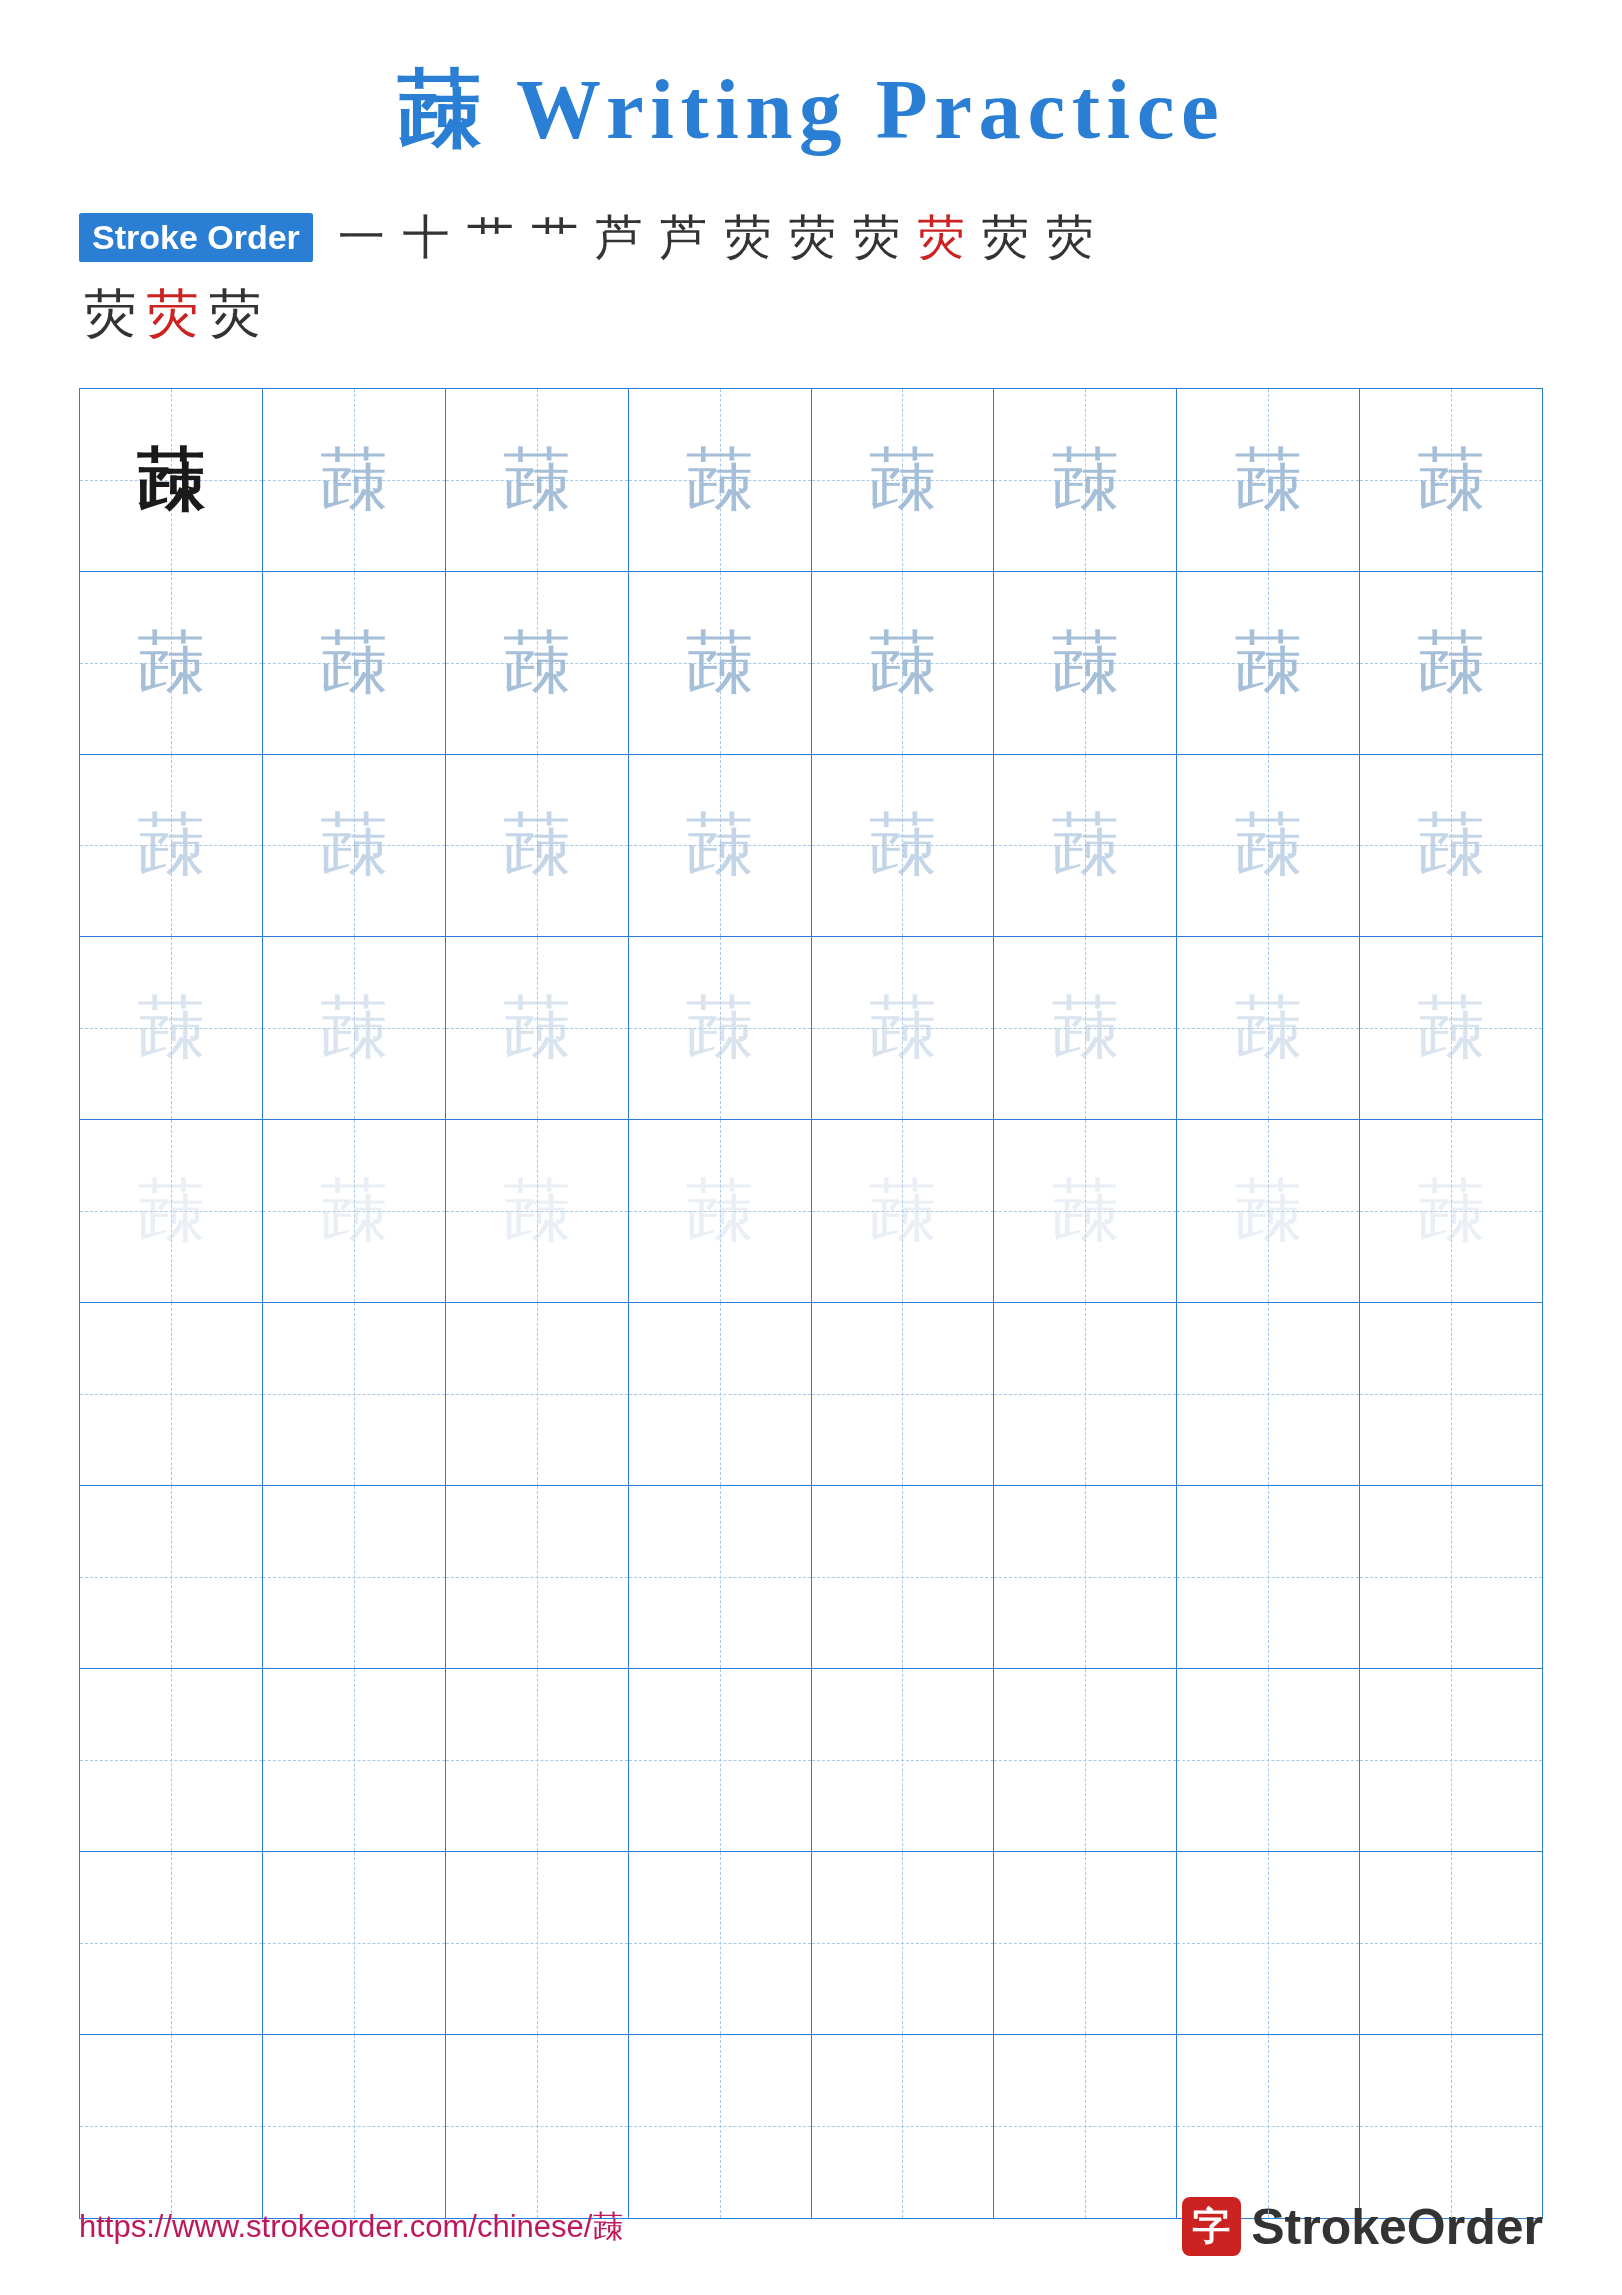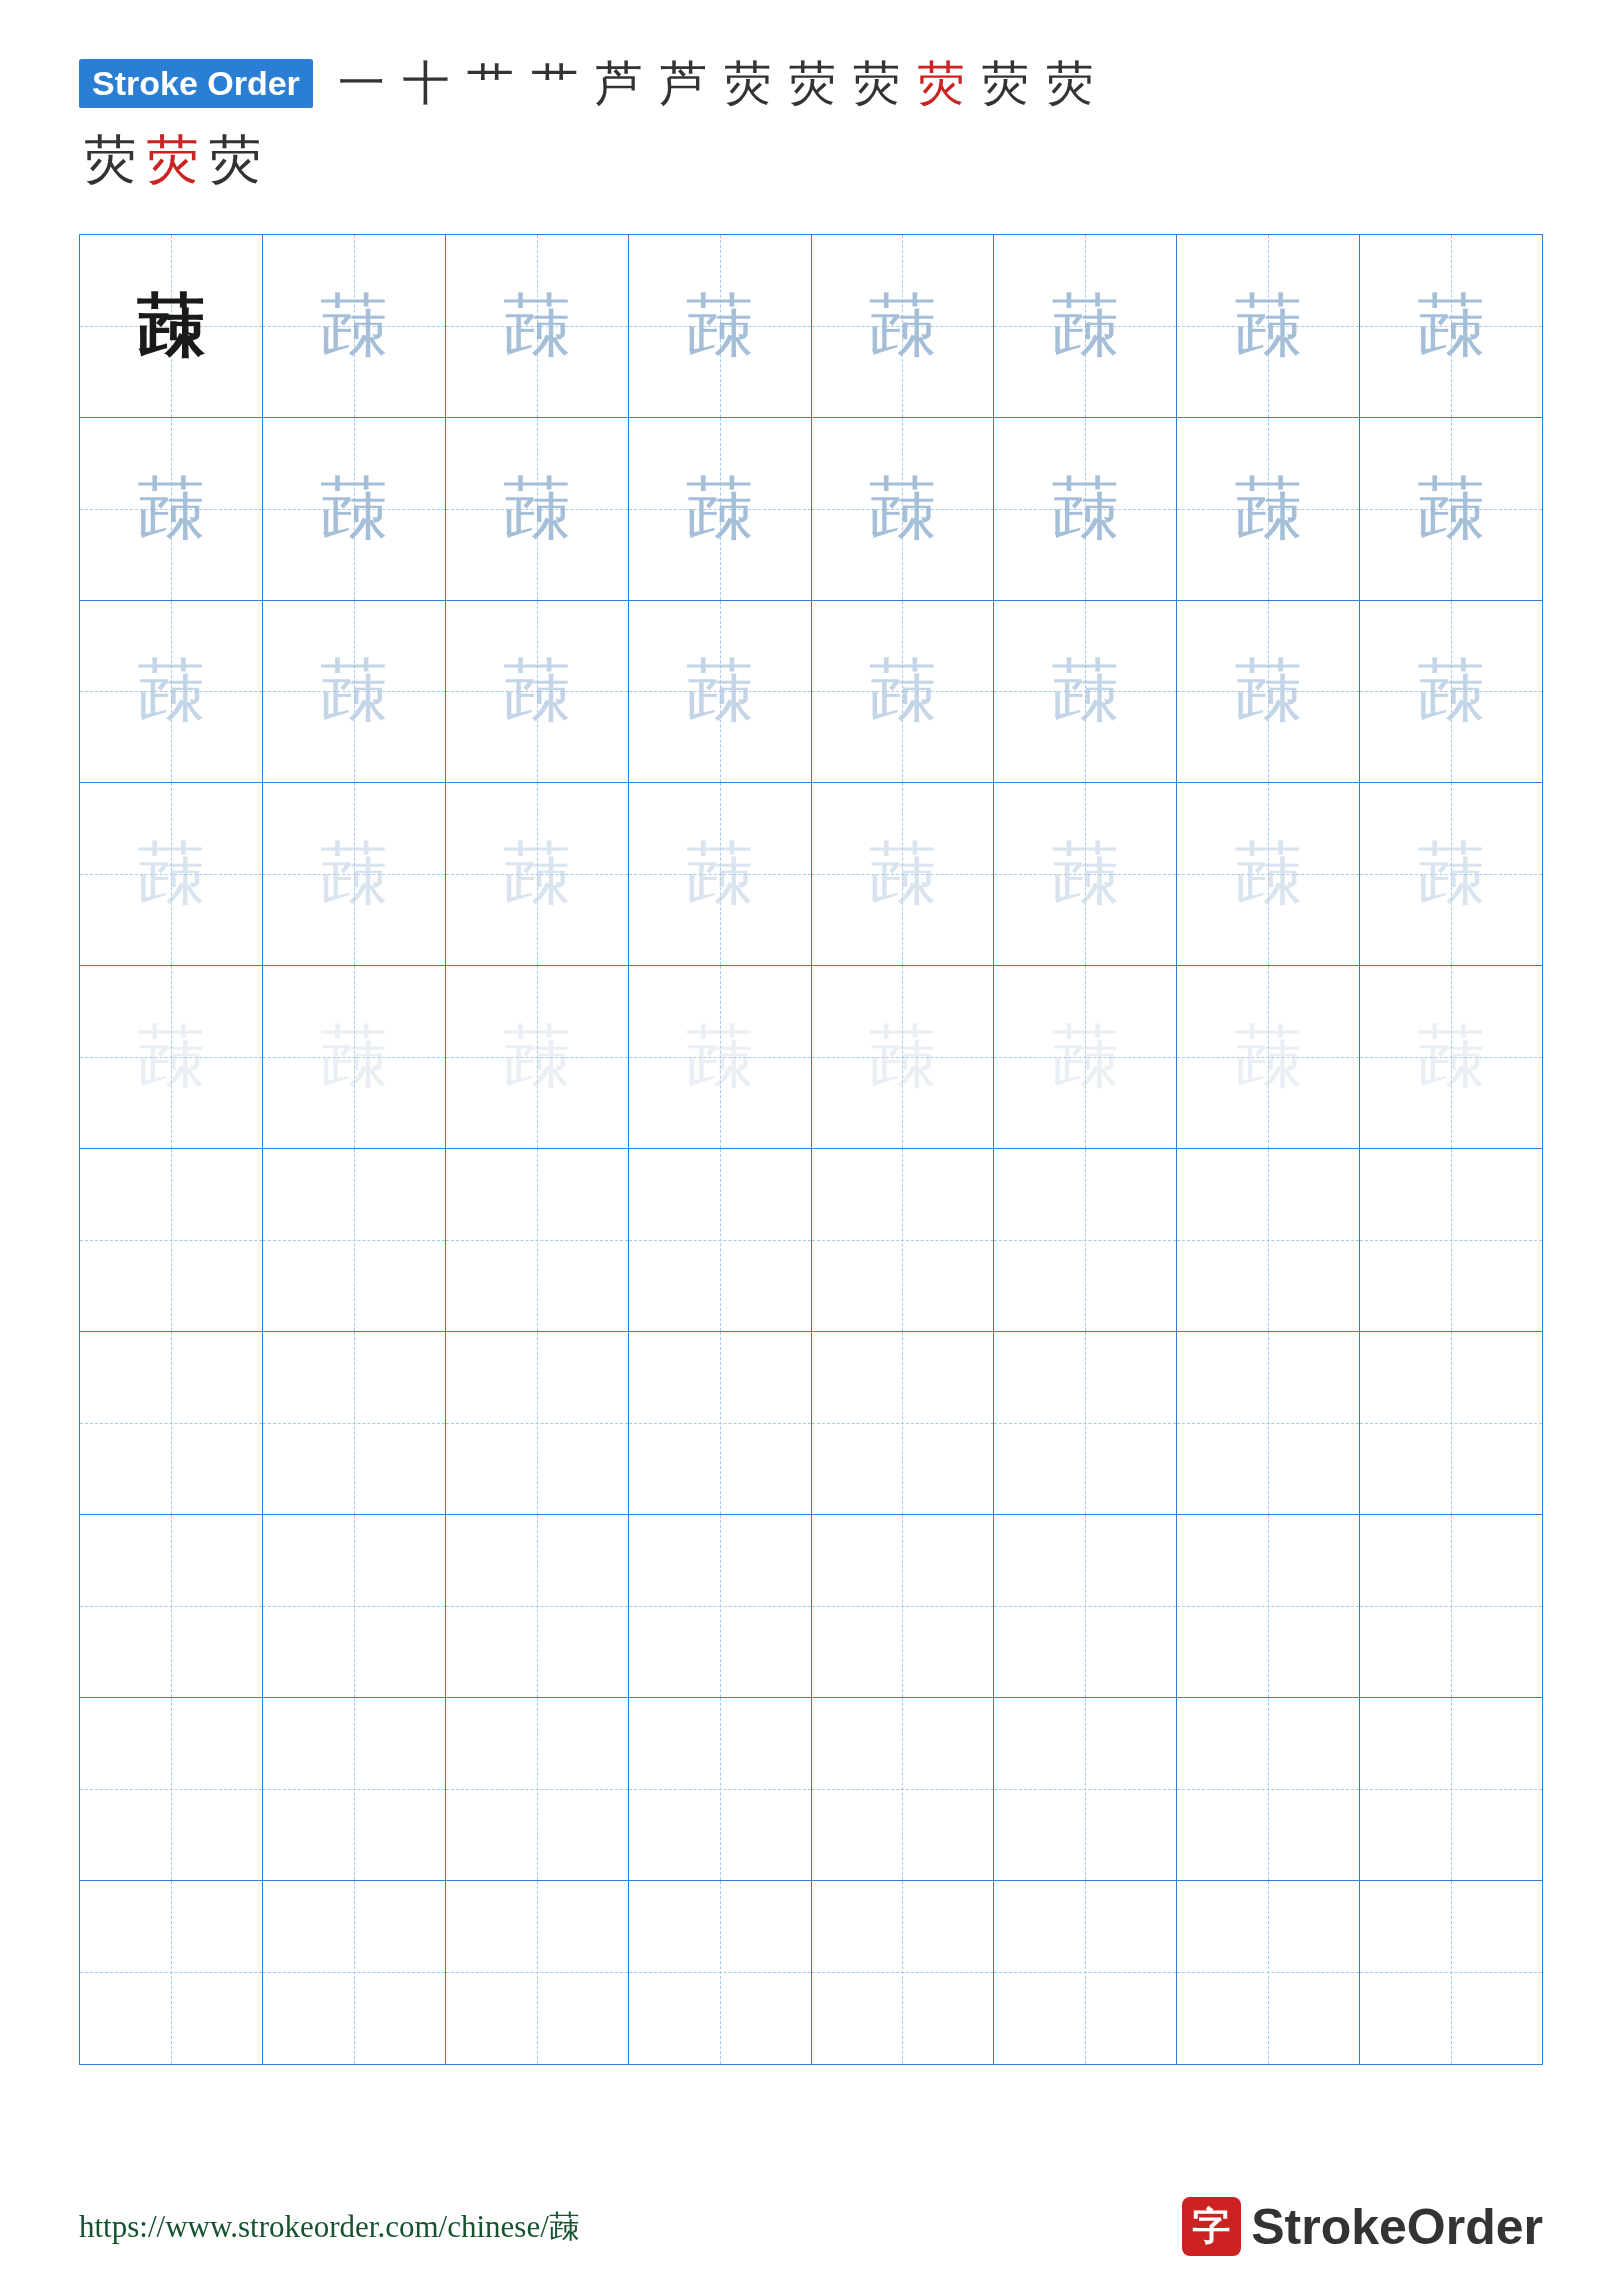--- a/index.html
+++ b/index.html
@@ -184,22 +184,22 @@
       bottom: 39px;
       left: 79px;
       right: 79px;
       display: flex;
       align-items: center;
       justify-content: space-between;
     }
 
     .footer-url {
       font-size: 31px;
-      color: #14532d;
-      font-family: Liberation Serif, serif;
+      color: #be185d;
+      font-family: Liberation Sans, sans-serif;
     }
 
     .footer-logo {
       display: flex;
       align-items: center;
       gap: 10.5px;
     }
 
     .footer-logo-icon {
       width: 59px;
@@ -220,20 +220,24 @@
       font-weight: bold;
       color: #333;
       font-family: sans-serif;
     }
   </style>
 </head>
 <body>
 
 <div class="page">
 
+  <div class="title">
+    <span class="char">䔫</span>
+    <span class="text"> Writing Practice</span>
+  </div>
 
   <div class="stroke-order-section">
     <div class="stroke-order-row">
       <span class="stroke-order-label">Stroke Order</span>
       <span class="stroke-char">一</span>
       <span class="stroke-char">十</span>
       <span class="stroke-char">艹</span>
       <span class="stroke-char">艹</span>
       <span class="stroke-char">芦</span>
       <span class="stroke-char">芦</span>

